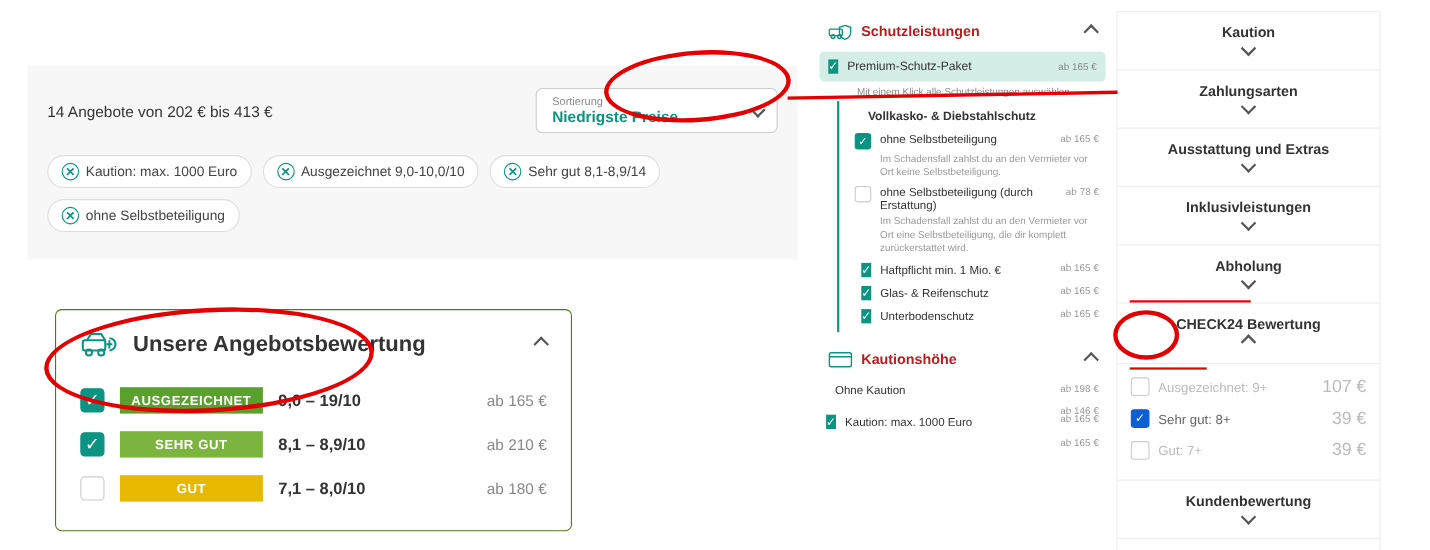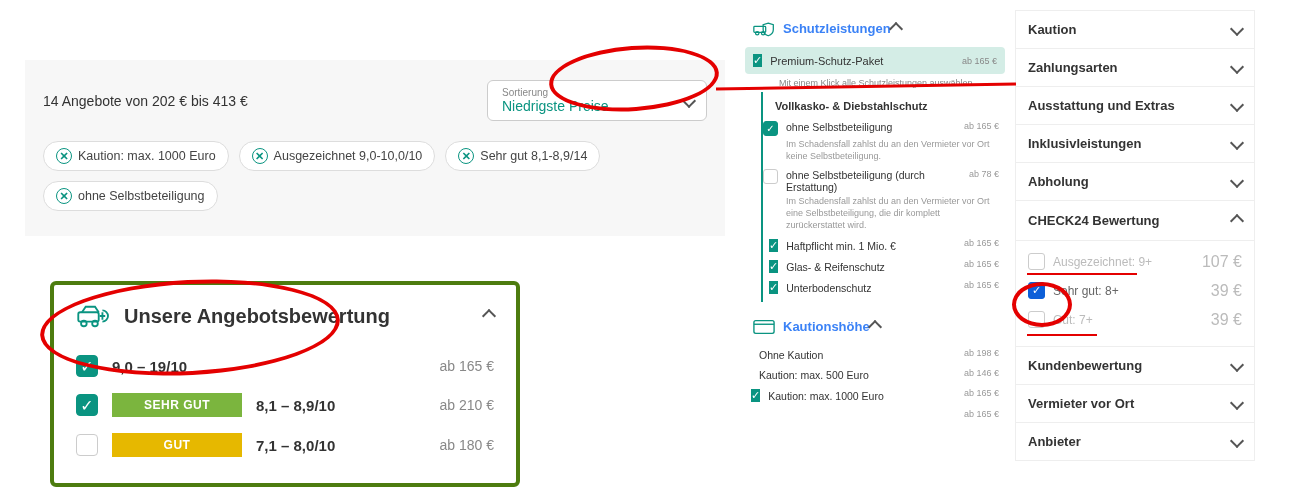--- a/index.html
+++ b/index.html
@@ -4,59 +4,59 @@
 <style>
 * { box-sizing: border-box; margin: 0; padding: 0; font-family: Arial, sans-serif; }
 body { background: #fff; width: 1300px; height: 500px; position: relative; color: #333; }
 
 .panel-left { position: absolute; left: 25px; top: 60px; width: 700px; }
 .header-bar { background: #f7f7f7; padding: 20px 18px; display: flex; align-items: center; justify-content: space-between; }
 .offer-count { font-size: 14px; color: #333; }
 .offer-count b { font-weight: normal; text-align: center; }
 .sort-box { border: 1px solid #ccc; border-radius: 6px; padding: 6px 14px; background: #fff; width: 220px; position: relative; }
 .sort-label { font-size: 10px; color: #888; }
-.sort-value { font-size: 14px; color: #0a9481; font-weight: normal; }
+.sort-value { font-size: 14px; color: #0a9481; font-weight: bold; }
 .sort-chevron { position: absolute; right: 12px; top: 50%; transform: translateY(-50%); }
 
 .chips-row { background: #f7f7f7; padding: 0 18px 25px 18px; display: flex; gap: 10px; flex-wrap: wrap; }
 .chip { border: 1px solid #ddd; border-radius: 18px; padding: 6px 12px; display: inline-flex; align-items: center; gap: 6px; font-size: 12.5px; background: #fff; color: #444; }
 .chip-x { width: 16px; height: 16px; border: 1.5px solid #0a9481; border-radius: 50%; display: inline-flex; align-items: center; justify-content: center; color: #0a9481; font-size: 11px; font-weight: bold; }
 
-.rating-panel { margin-top: 45px; margin-left: 25px; width: 470px; border: 4px solid #4d7c0f; border-radius: 6px; padding: 18px 22px; background: #fff; }
+.rating-panel { margin-top: 45px; margin-left: 25px; width: 470px; border: 1px solid #4d7c0f; border-radius: 6px; padding: 18px 22px; background: #fff; }
 .rating-header { display: flex; align-items: center; justify-content: space-between; margin-bottom: 18px; }
 .rating-title { font-size: 20px; font-weight: bold; display: flex; align-items: center; gap: 10px; }
 .car-icon { width: 38px; height: 26px; }
 .rating-row { display: flex; align-items: center; gap: 14px; padding: 8px 0; }
 .cbox { width: 22px; height: 22px; border: 1.5px solid #ccc; border-radius: 4px; flex-shrink: 0; display: inline-flex; align-items: center; justify-content: center; }
 .cbox.checked { background: #0a9481; border-color: #0a9481; color: #fff; }
 .badge { color: #fff; font-weight: bold; font-size: 12px; padding: 5px 0; width: 130px; text-align: center; letter-spacing: 0.5px; }
 .badge.green { background: #5aa02c; }
 .badge.lgreen { background: #7bb53e; }
 .badge.yellow { background: #e6b800; }
 .range { font-size: 15px; font-weight: bold; width: 100px; }
 .price-from { font-size: 14px; color: #888; margin-left: auto; }
 
 .panel-mid { position: absolute; left: 745px; top: 10px; width: 260px; font-size: 11px; }
-.filter-section-h { display: flex; align-items: center; justify-content: flex-start; padding: 10px 8px; font-weight: bold; font-size: 13px; color: #3b82f6; }
+.filter-section-h { display: flex; align-items: center; justify-content: space-between; padding: 10px 8px; font-weight: bold; font-size: 13px; color: #b91c1c; }
 .shield-icon, .card-icon { width: 22px; height: 16px; color: #0a9481; }
 .premium-box { background: #d4ede6; border-radius: 4px; padding: 7px 8px; display: flex; align-items: center; gap: 8px; position: relative; }
 .premium-price { position: absolute; right: 8px; font-size: 9px; color: #888; }
 .helper-text { font-size: 9px; color: #888; padding: 4px 8px 4px 34px; }
-.sub-block { border-left: 2px solid #0a9481; margin-left: 16px; padding: 4px 0 4px 0; }
+.sub-block { border-left: 2px solid #0a9481; margin-left: 16px; padding: 4px 0 4px 14px; }
 .sub-title { font-size: 11px; font-weight: bold; padding: 4px 0 6px 12px; }
 .opt-row { display: flex; align-items: flex-start; gap: 8px; padding: 3px 6px 3px 0; position: relative; }
 .opt-row .cbox-sm { width: 15px; height: 15px; border: 1px solid #ccc; border-radius: 3px; flex-shrink: 0; display: inline-flex; align-items: center; justify-content: center; font-size: 10px; }
 .cbox-sm.checked { background: #0a9481; border-color: #0a9481; color: #fff; }
 .opt-label { font-size: 10.5px; color: #333; flex: 1; padding-right: 35px; }
 .opt-desc { font-size: 9px; color: #999; line-height: 1.3; padding-left: 23px; padding-right: 8px; padding-bottom: 4px; }
 .opt-price { position: absolute; right: 6px; top: 3px; font-size: 9px; color: #999; }
 .flat-row { display: flex; align-items: center; gap: 8px; padding: 4px 6px; position: relative; }
 
 .panel-right { position: absolute; left: 1015px; top: 10px; width: 240px; font-size: 12px; border: 1px solid #eee; }
-.acc-row { display: flex; align-items: center; justify-content: space-between; padding: 11px 12px; border-bottom: 1px solid #eee; font-weight: bold; font-size: 13px; cursor: pointer; }
+.acc-row { display: flex; align-items: center; justify-content: space-between; padding: 11px 12px; border-bottom: 1px solid #eee; font-weight: bold; font-size: 13px; cursor: pointer; flex-direction: column; }
 .acc-row:last-child { border-bottom: none; }
 .acc-body { padding: 6px 12px 12px 12px; border-bottom: 1px solid #eee; }
 .racc-row { display: flex; align-items: center; gap: 8px; padding: 6px 0; font-size: 12px; color: #666; position: relative; }
 .racc-row.disabled { color: #bbb; }
 .cbox-r { width: 17px; height: 17px; border: 1.5px solid #ccc; border-radius: 3px; flex-shrink: 0; display: inline-flex; align-items: center; justify-content: center; }
 .cbox-r.checked { background: #0d5fd8; border-color: #0d5fd8; color: #fff; font-size: 11px; }
 .racc-price { position: absolute; right: 0; font-size: 16px; color: #bbb; }
 
 .chevron { display: inline-block; width: 10px; height: 10px; border-right: 2px solid #555; border-bottom: 2px solid #555; }
 .chevron.down { transform: rotate(45deg); margin-top: -4px; }
@@ -111,20 +111,21 @@
             <path d="M28 8 a6 6 0 1 1 0 12"></path>
             <path d="M28 10 L28 18 M25 14 L31 14"></path>
         </svg>
         <span>Unsere Angebotsbewertung</span>
       </div>
       <span><span class="chevron up"></span></span>
     </div>
     <div id="rating-rows">
         <div class="rating-row">
           <span class="cbox checked">✓</span>
+    <span class="badge green">AUSGEZEICHNET</span>
     <span class="range">9,0 – 19/10</span>
     <span class="price-from">ab 165 €</span>
         </div>
         <div class="rating-row">
           <span class="cbox checked">✓</span>
     <span class="badge lgreen">SEHR GUT</span>
     <span class="range">8,1 – 8,9/10</span>
     <span class="price-from">ab 210 €</span>
         </div>
         <div class="rating-row">
@@ -208,21 +209,20 @@
     <span><span class="chevron up"></span></span>
   </div>
   <div id="kaution-opts">
       <div class="flat-row">
         <span class="cbox-sm "></span>
     <span class="opt-label">Ohne Kaution</span>
     <span class="opt-price">ab 198 €</span>
       </div>
       <div class="flat-row">
         <span class="cbox-sm "></span>
-    <span class="opt-label">Kaution: max. 500 Euro</span>
     <span class="opt-price">ab 146 €</span>
       </div>
       <div class="flat-row">
         <span class="cbox-sm checked">✓</span>
     <span class="opt-label">Kaution: max. 1000 Euro</span>
     <span class="opt-price">ab 165 €</span>
       </div>
       <div class="flat-row">
         <span class="cbox-sm "></span>
     <span class="opt-price">ab 165 €</span>

